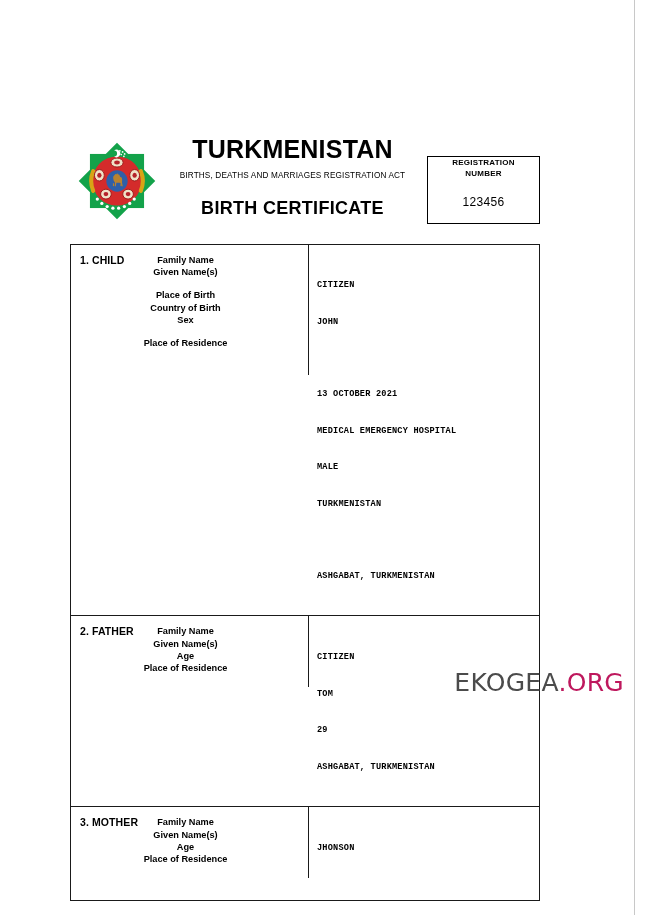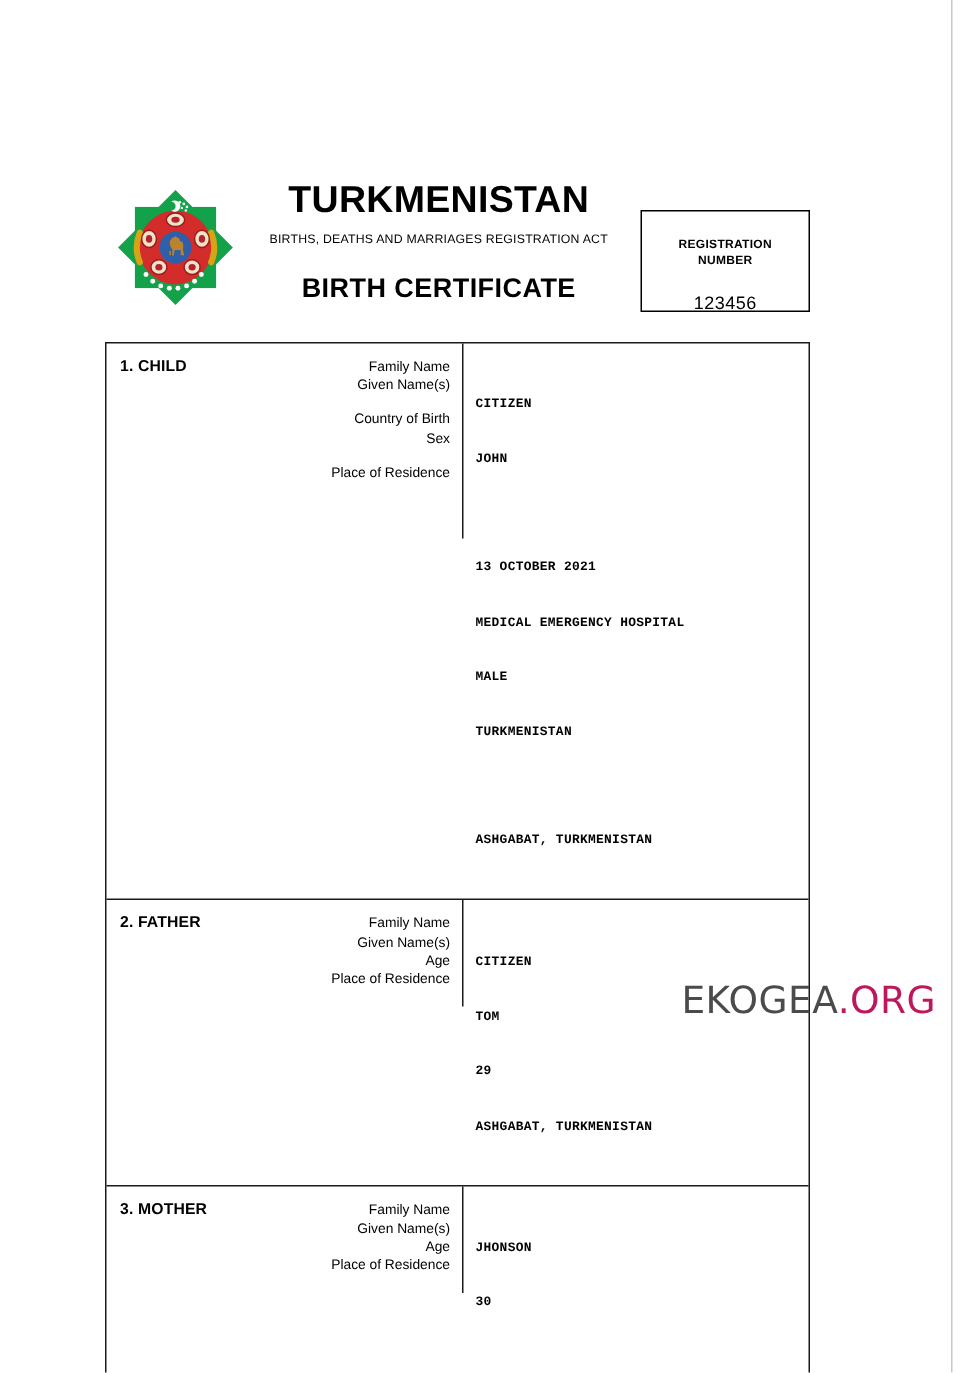--- a/index.html
+++ b/index.html
@@ -21,21 +21,21 @@
     position: absolute;
     top: 0;
     left: 634px;
     width: 1px;
     height: 915px;
     background: #c8c8c8;
   }
 
   .sheet {
     position: absolute;
-    top: 0;
+    top: 16px;
     left: 0;
     width: 634px;
     height: 701px;
     background: #ffffff;
   }
 
   
   .header {
     position: absolute;
     top: 118px;
@@ -81,21 +81,20 @@
     position: absolute;
     right: 0px;
     top: 22px;
     width: 113px;
     height: 68px;
     border: 1.3px solid #000;
     box-sizing: border-box;
     text-align: center;
   }
   .regnum-label {
-    margin-top: 16px;
     font-size: 8px;
     font-weight: bold;
     line-height: 11px;
     letter-spacing: 0.2px;
   }
   .regnum-value {
     margin-top: 16px;
     font-size: 12px;
     letter-spacing: 0.3px;
   }
@@ -133,23 +132,24 @@
   .sec-title {
     position: absolute;
     left: 9px;
     top: 9px;
     font-size: 10.5px;
     font-weight: bold;
     letter-spacing: 0.1px;
   }
   .labels {
     padding: 9px 8px 9px 0;
-    text-align: right;
+    text-align: center;
     font-size: 9.2px;
     line-height: 12.2px;
+    font-weight: bold;
   }
   .labels .gap { height: 11px; }
   .values {
     padding: 10px 0 9px 8px;
     font-family: "Liberation Mono", "DejaVu Sans Mono", monospace;
     font-size: 8.6px;
     font-weight: bold;
     line-height: 12.2px;
     letter-spacing: 0.2px;
     white-space: pre;
@@ -252,20 +252,21 @@
 
   <div class="cert-table">
 
     <div class="row">
       <div class="col-left" style="height:130px;">
         <div class="sec-title">1. CHILD</div>
         <div class="labels">
           <div>Family Name</div>
           <div>Given Name(s)</div>
           <div class="gap"></div>
+          <div>Place of Birth</div>
           <div>Country of Birth</div>
           <div>Sex</div>
           <div class="gap"></div>
           <div>Place of Residence</div>
         </div>
       </div>
       <div class="col-right">
         <div class="values">
           <div>CITIZEN</div>
           <div>JOHN</div>
@@ -306,21 +307,20 @@
         <div class="labels">
           <div>Family Name</div>
           <div>Given Name(s)</div>
           <div>Age</div>
           <div>Place of Residence</div>
         </div>
       </div>
       <div class="col-right">
         <div class="values">
           <div>JHONSON</div>
-          <div>30</div>
           
         </div>
       </div>
     </div>
 
   </div>
 
   <div class="watermark">
     <span class="wm-a">EKOGEA</span><span class="wm-b">.ORG</span>
   </div>

